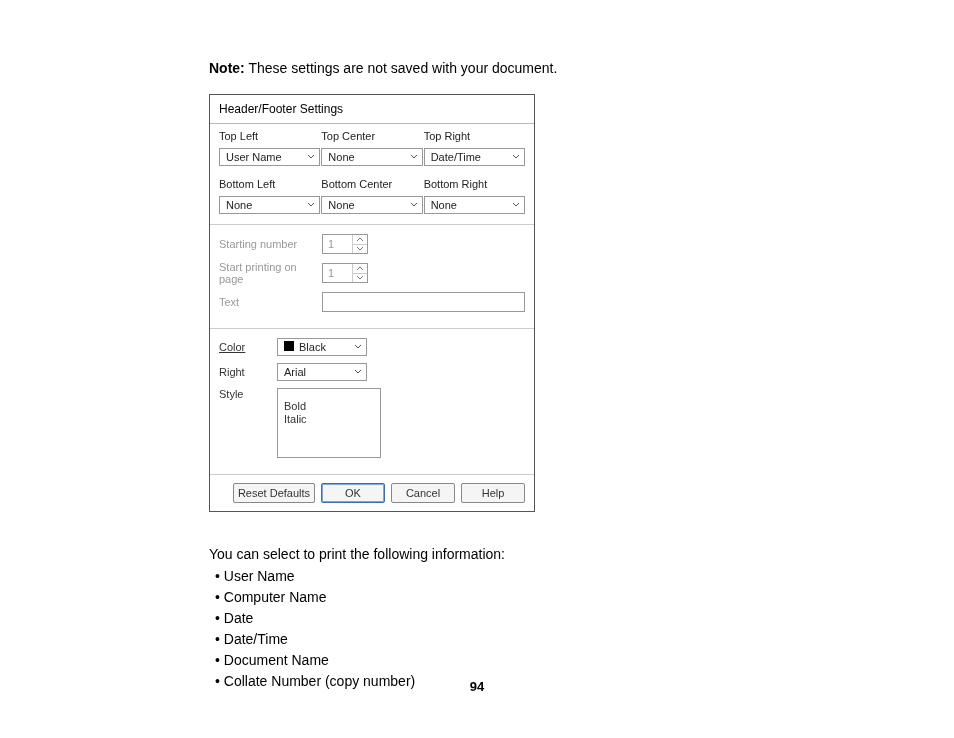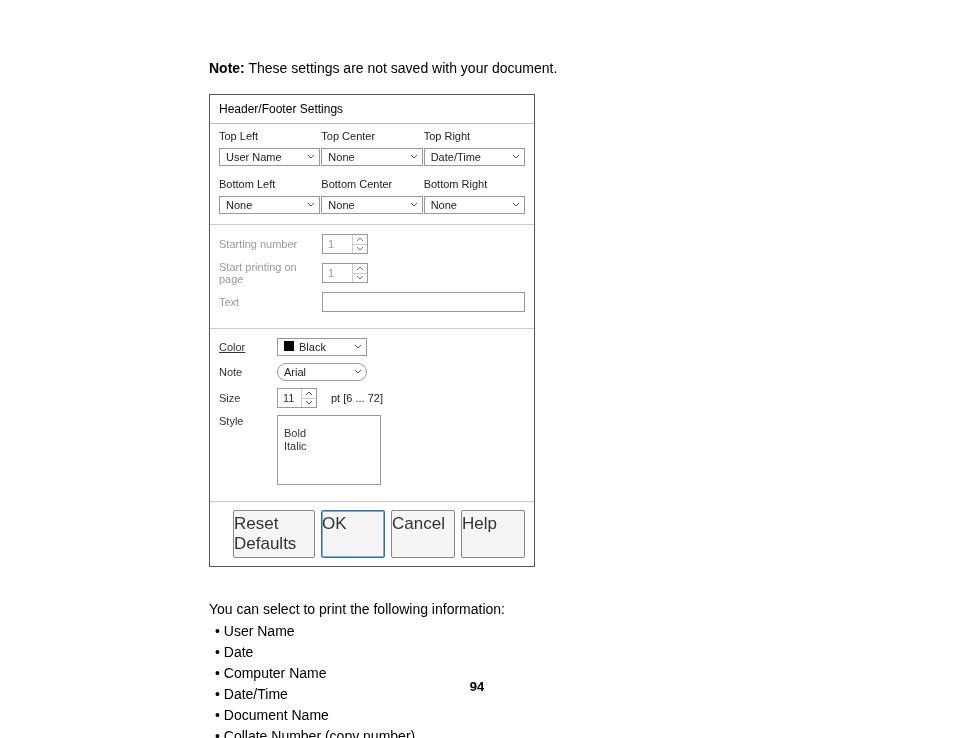--- a/index.html
+++ b/index.html
@@ -138,24 +138,24 @@
   .btns {
     border-top:1px solid #ccc;
     padding:8px 9px;
     display:flex;
     justify-content:flex-end;
     gap:6px;
   }
   .btn {
     border:1px solid #888;
     background:#f5f5f5;
-    font-size:17px;
+    font-size:11px;
     padding:3px 0;
     width:62px;
-    text-align:left;
+    text-align:center;
     border-radius:2px;
   }
   .btn.primary {
     border-color:#3b6ea5;
     box-shadow:0 0 0 1px #7fa8d4 inset;
   }
   .btn.wide { width:80px; }
 
   .after-text {
     margin-top: 34px;
@@ -315,48 +315,29 @@
         <div class="combo" style="width:90px;">
           <span><span class="swatch"></span><span>Black</span></span>
           <span class="combo-arrow">
               <svg width="8" height="8">
                 <path d="M1 2 L4 5 L7 2" stroke="#555" fill="none"></path>
               </svg>
             </span>
         </div>
       </div>
       <div class="form-row">
-        <div class="lbl dark" style="width:50px;">Note</div>
-        <div class="combo" style="width:90px;border-radius:9px;">
+        <div class="lbl dark" style="width:50px;">Right</div>
+        <div class="combo" style="width:90px;">
           <span>Arial</span>
           <span class="combo-arrow">
               <svg width="8" height="8">
                 <path d="M1 2 L4 5 L7 2" stroke="#555" fill="none"></path>
               </svg>
             </span>
         </div>
-      </div>
-      <div class="form-row">
-        <div class="lbl dark" style="width:50px;">Size</div>
-        <div class="spinner" style="width:38px;">
-          <div class="val">11</div>
-          <div class="arrows">
-            <div class="ar">
-                <svg width="6" height="4">
-                  <path d="M0 4 L3 1 L6 4" stroke="#555" fill="none"></path>
-                </svg>
-              </div>
-            <div class="ar">
-                <svg width="6" height="4">
-                  <path d="M0 0 L3 3 L6 0" stroke="#555" fill="none"></path>
-                </svg>
-              </div>
-          </div>
-        </div>
-        <span class="rangetxt">pt  [6 ... 72]</span>
       </div>
       <div class="form-row" style="align-items:flex-start;">
         <div class="lbl dark" style="width:50px;">Style</div>
         <div class="stylebox">
           <div>Bold</div>
           <div>Italic</div>
         </div>
       </div>
     </div>
 
@@ -365,22 +346,22 @@
       <div class="btn primary">OK</div>
       <div class="btn">Cancel</div>
       <div class="btn">Help</div>
     </div>
   </div>
 
   <div class="after-text">
     <div>You can select to print the following information:</div>
     <ul>
       <li>User Name</li>
+      <li>Computer Name</li>
       <li>Date</li>
-      <li>Computer Name</li>
       <li>Date/Time</li>
       <li>Document Name</li>
       <li>Collate Number (copy number)</li>
     </ul>
   </div>
 
 </div>
 
 <div class="pagenum">94</div>
 

